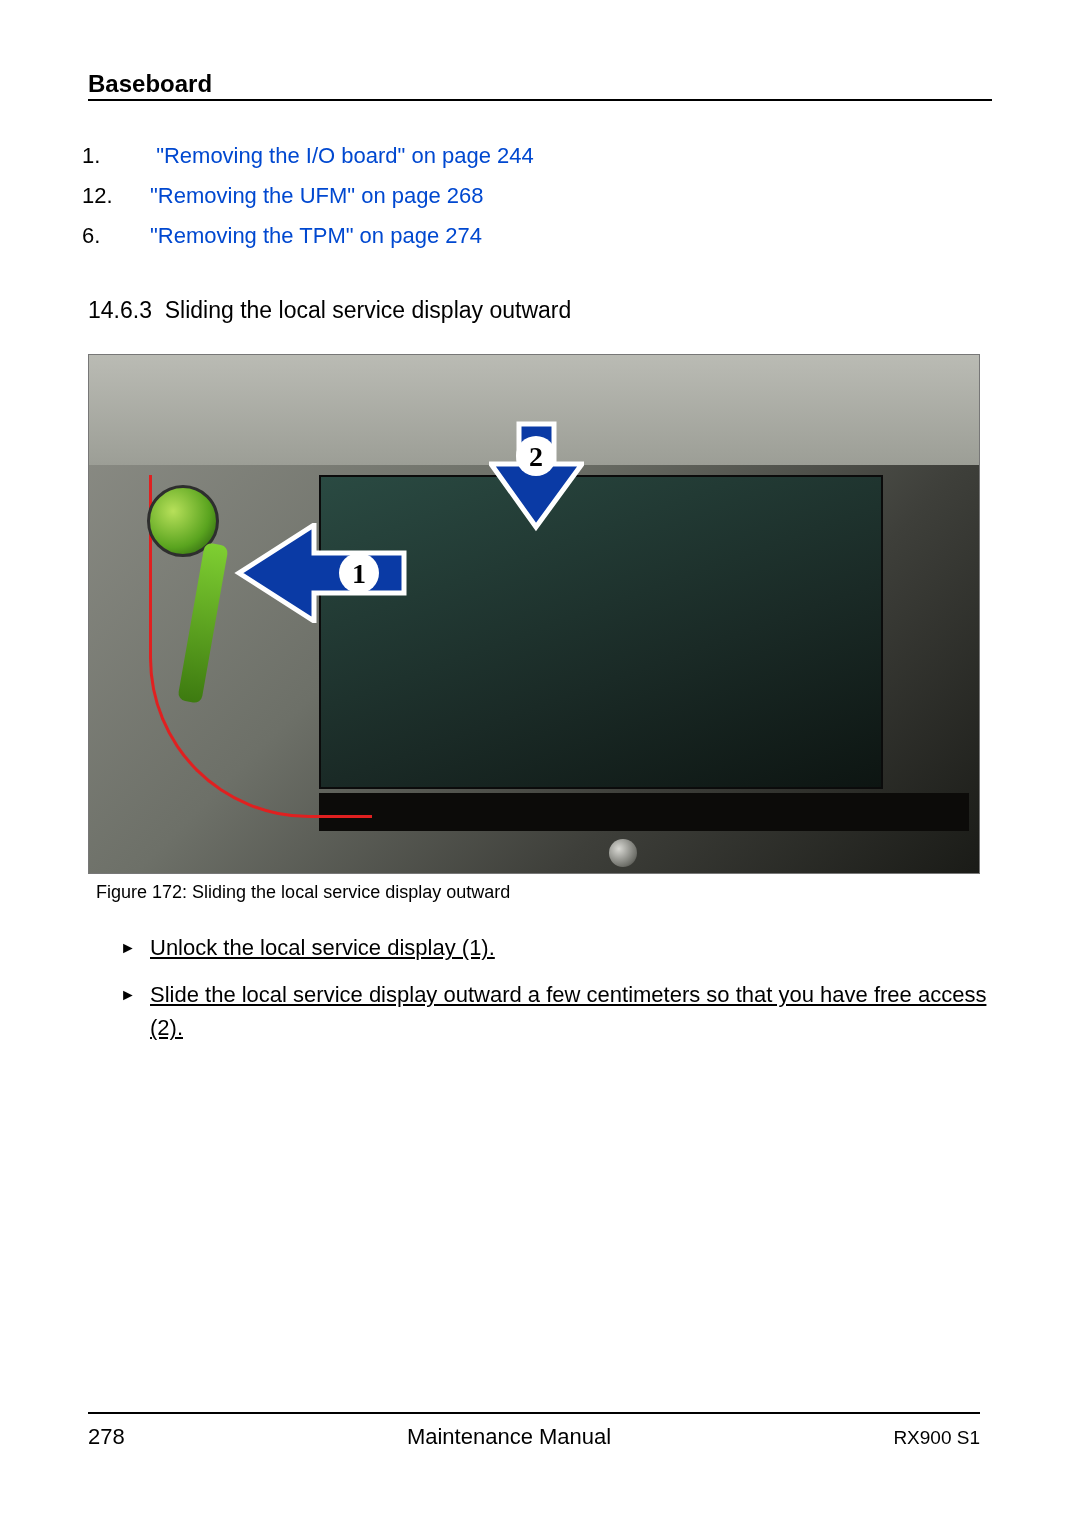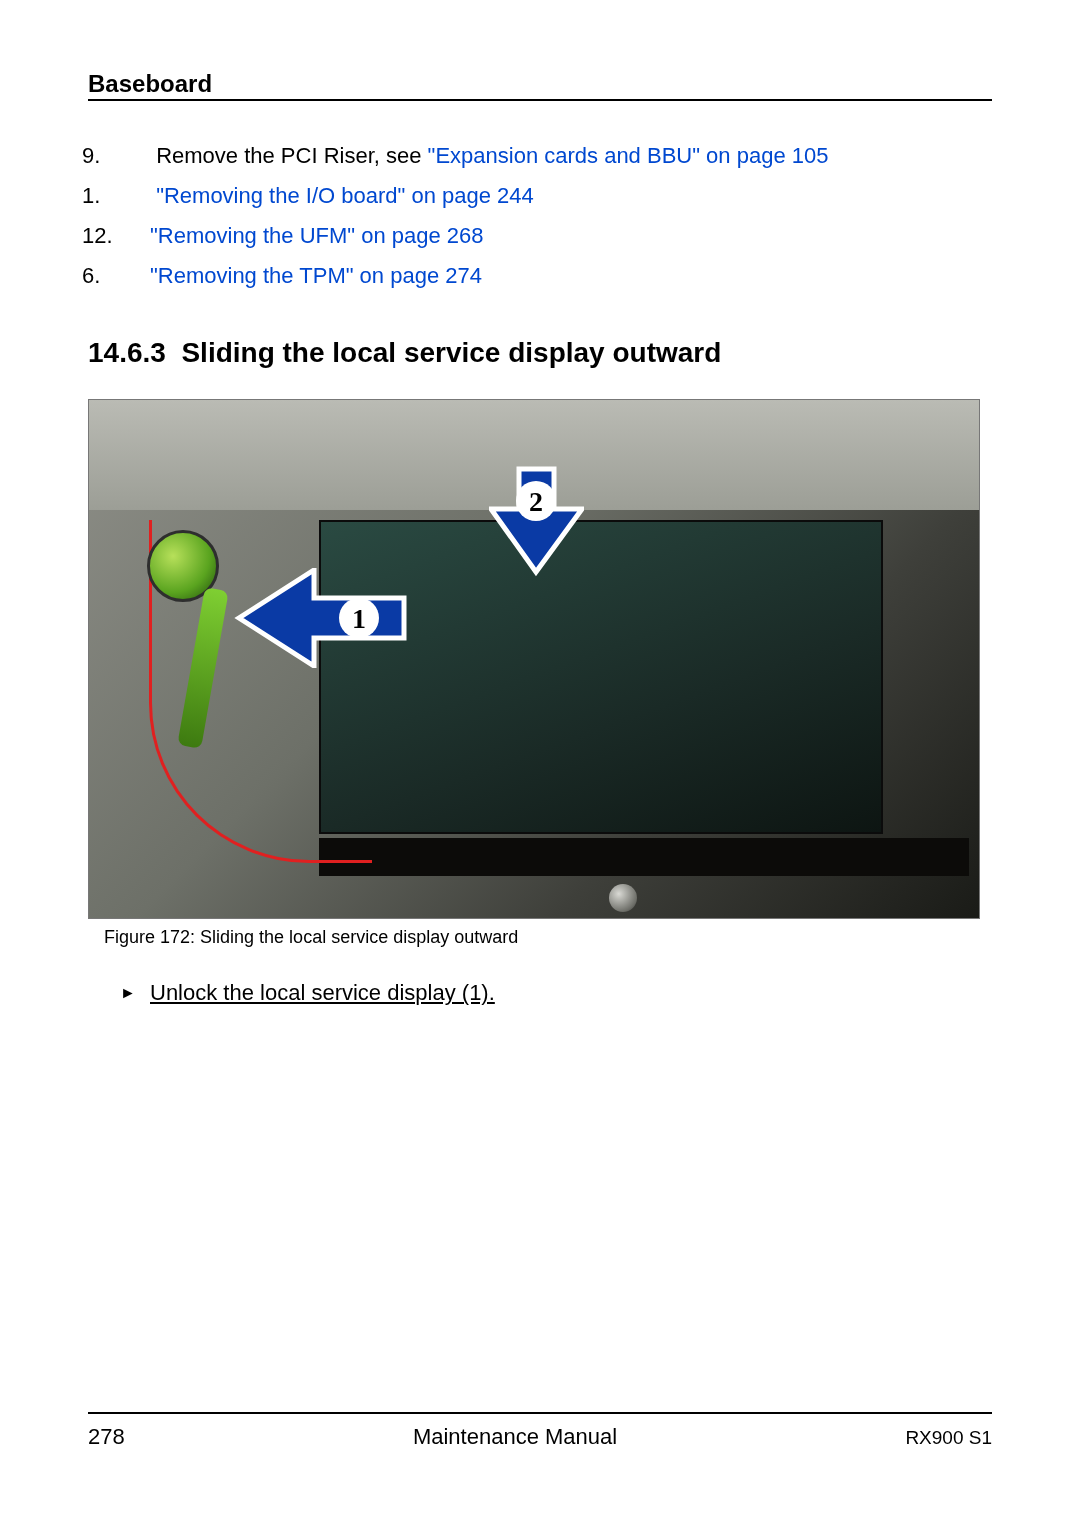--- a/index.html
+++ b/index.html
@@ -38,22 +38,22 @@
   }
   .ol-list li .num {
     display: inline-block;
     min-width: 30px;
   }
   .link {
     color: #0048d0;
     text-decoration: none;
   }
   .section-heading {
-    font-weight: bold;
-    font-size: 28px;
+    font-weight: normal;
+    font-size: 23px;
     margin: 44px 0 30px 0;
   }
   .figure {
     width: 890px;
     height: 518px;
     background: linear-gradient(135deg, #8e8f88 0%, #6d7068 40%, #3e3f3a 70%, #1a1b17 100%);
     border: 1px solid #777;
     position: relative;
     overflow: hidden;
     margin-bottom: 8px;
@@ -105,21 +105,21 @@
     position: absolute;
     width: 28px; height: 28px;
     border-radius: 50%;
     background: radial-gradient(circle at 35% 35%, #d9d9d4, #6e6f69 70%, #2d2d2a);
   }
   .arrow-svg {
     position: absolute;
   }
   .caption {
     font-size: 18px;
-    margin: 8px 0 28px 16px;
+    margin: 8px 0 28px 8px;
   }
   .bullets {
     list-style: none;
     padding: 0;
     margin: 0;
   }
   .bullets li {
     font-size: 22px;
     line-height: 1.5;
     margin-bottom: 14px;
@@ -131,43 +131,39 @@
     content: "►";
     font-size: 16px;
     position: absolute;
     left: 32px;
     top: 5px;
   }
   .footer {
     position: absolute;
     bottom: 76px;
     left: 88px;
-    right: 88px;
+    right: 100px;
     border-top: 2px solid #000;
     padding-top: 10px;
     display: flex;
     justify-content: space-between;
     align-items: baseline;
     font-size: 22px;
   }
   .footer .right {
     font-size: 19px;
   }
 </style>
 </head>
 <body>
 
 <div class="page">
   <div class="header">Baseboard</div>
 
   <ul class="ol-list">
-    <li>
-      <span class="num">9.</span>
-      <span>Remove the PCI Riser, see </span><a href="#" class="link">"Expansion cards and BBU" on page 105</a>
-    </li>
     <li>
       <span class="num">1.</span><span> </span><a href="#" class="link">"Removing the I/O board" on page 244</a>
     </li>
     <li>
       <span class="num">12.</span><span></span><a href="#" class="link">"Removing the UFM" on page 268</a>
     </li>
     <li>
       <span class="num">6.</span><span></span><a href="#" class="link">"Removing the TPM" on page 274</a>
     </li>
   </ul>
@@ -195,20 +191,21 @@
       <path d="M170 30 v40 h-90 v28 L5 50 L80 2 v28 z" fill="#0a3aa5" stroke="#fff" stroke-width="5"></path>
       <circle cx="125" cy="50" r="20" fill="#fff"></circle>
       <text x="125" y="60" text-anchor="middle" font-family="Georgia,serif" font-weight="bold" font-size="28" fill="#000">1</text>
     </svg>
   </div>
 
   <div class="caption">Figure 172: Sliding the local service display outward</div>
 
   <ul class="bullets">
     <li>Unlock the local service display (1).</li>
+    <li>Slide the local service display outward a few centimeters so that you have free access (2).</li>
   </ul>
 </div>
 
 <div class="footer">
   <span>278</span>
   <span>Maintenance Manual</span>
   <span class="right">RX900 S1</span>
 </div>
 
 </body></html>

